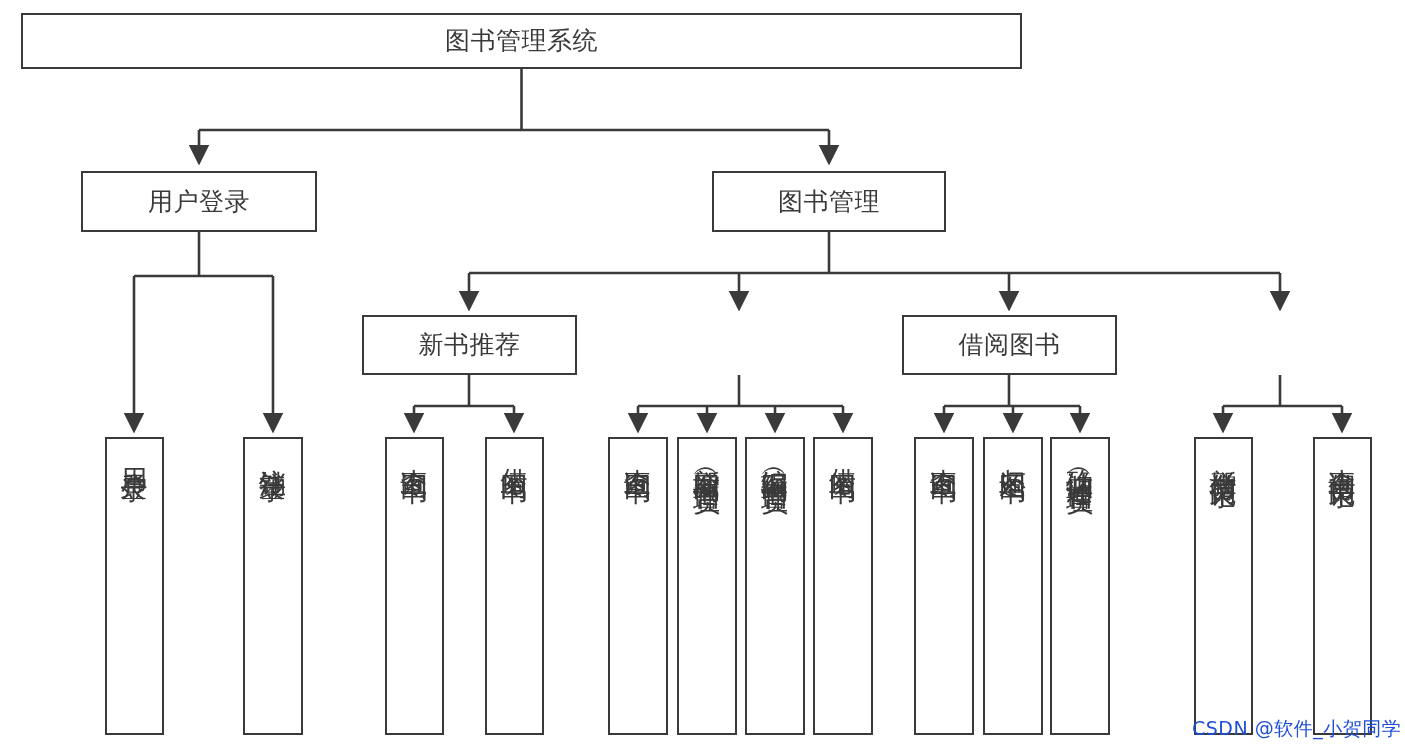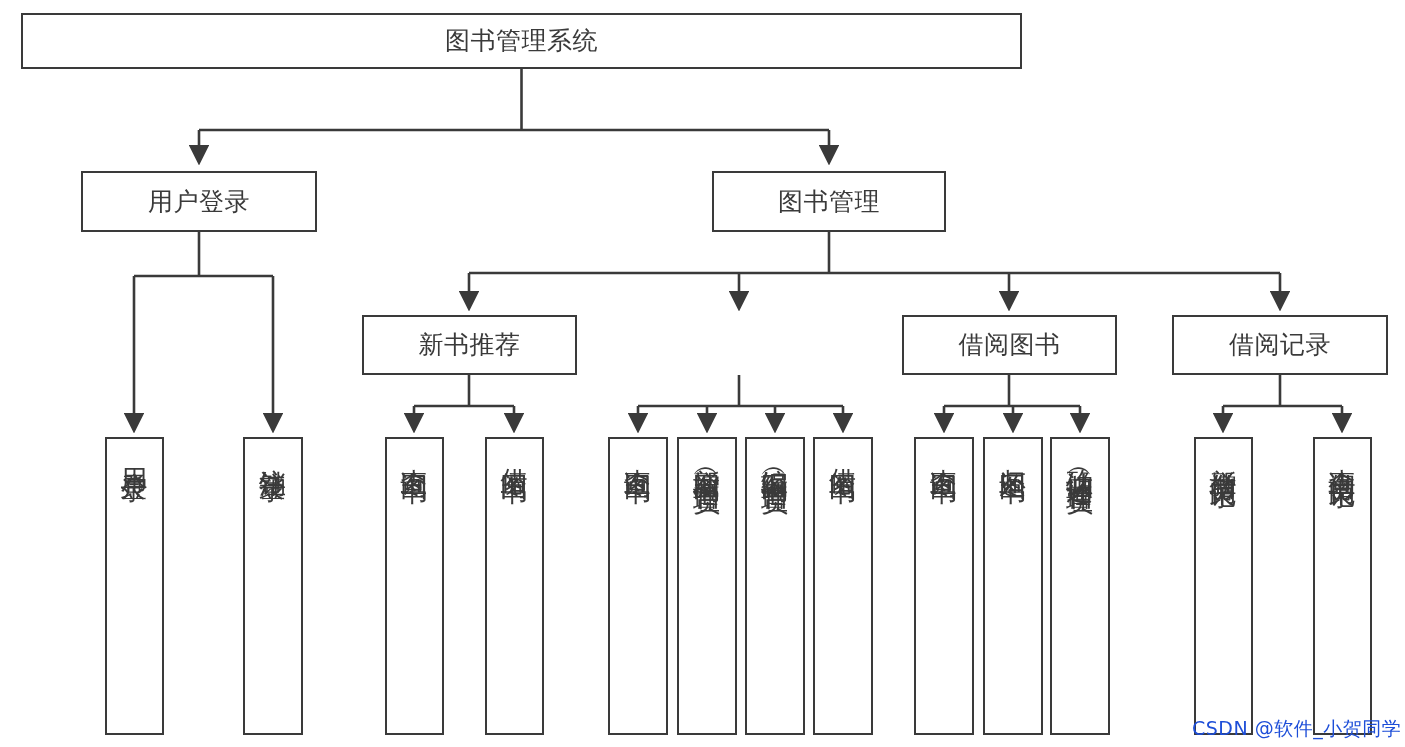--- a/index.html
+++ b/index.html
@@ -132,23 +132,20 @@
   <div class="node h" style="left:712px; top:171px; width:234px; height:61px;">
     <span class="label">图书管理</span>
   </div>
 
   <div class="node h" style="left:362px; top:315px; width:215px; height:60px;">
     <span class="label">新书推荐</span>
   </div>
   <div class="node h" style="left:902px; top:315px; width:215px; height:60px;">
     <span class="label">借阅图书</span>
   </div>
-  <div class="node h" style="left:1172px; top:315px; width:216px; height:60px;">
-    <span class="label">借阅记录</span>
-  </div>
 
   <div class="node v" style="left:105px; top:437px; width:59px; height:298px;">
     <span class="label">用户登录</span>
   </div>
   <div class="node v" style="left:243px; top:437px; width:60px; height:298px;">
     <span class="label">注销登录</span>
   </div>
 
   <div class="node v" style="left:385px; top:437px; width:59px; height:298px;">
     <span class="label">查询图书</span>

